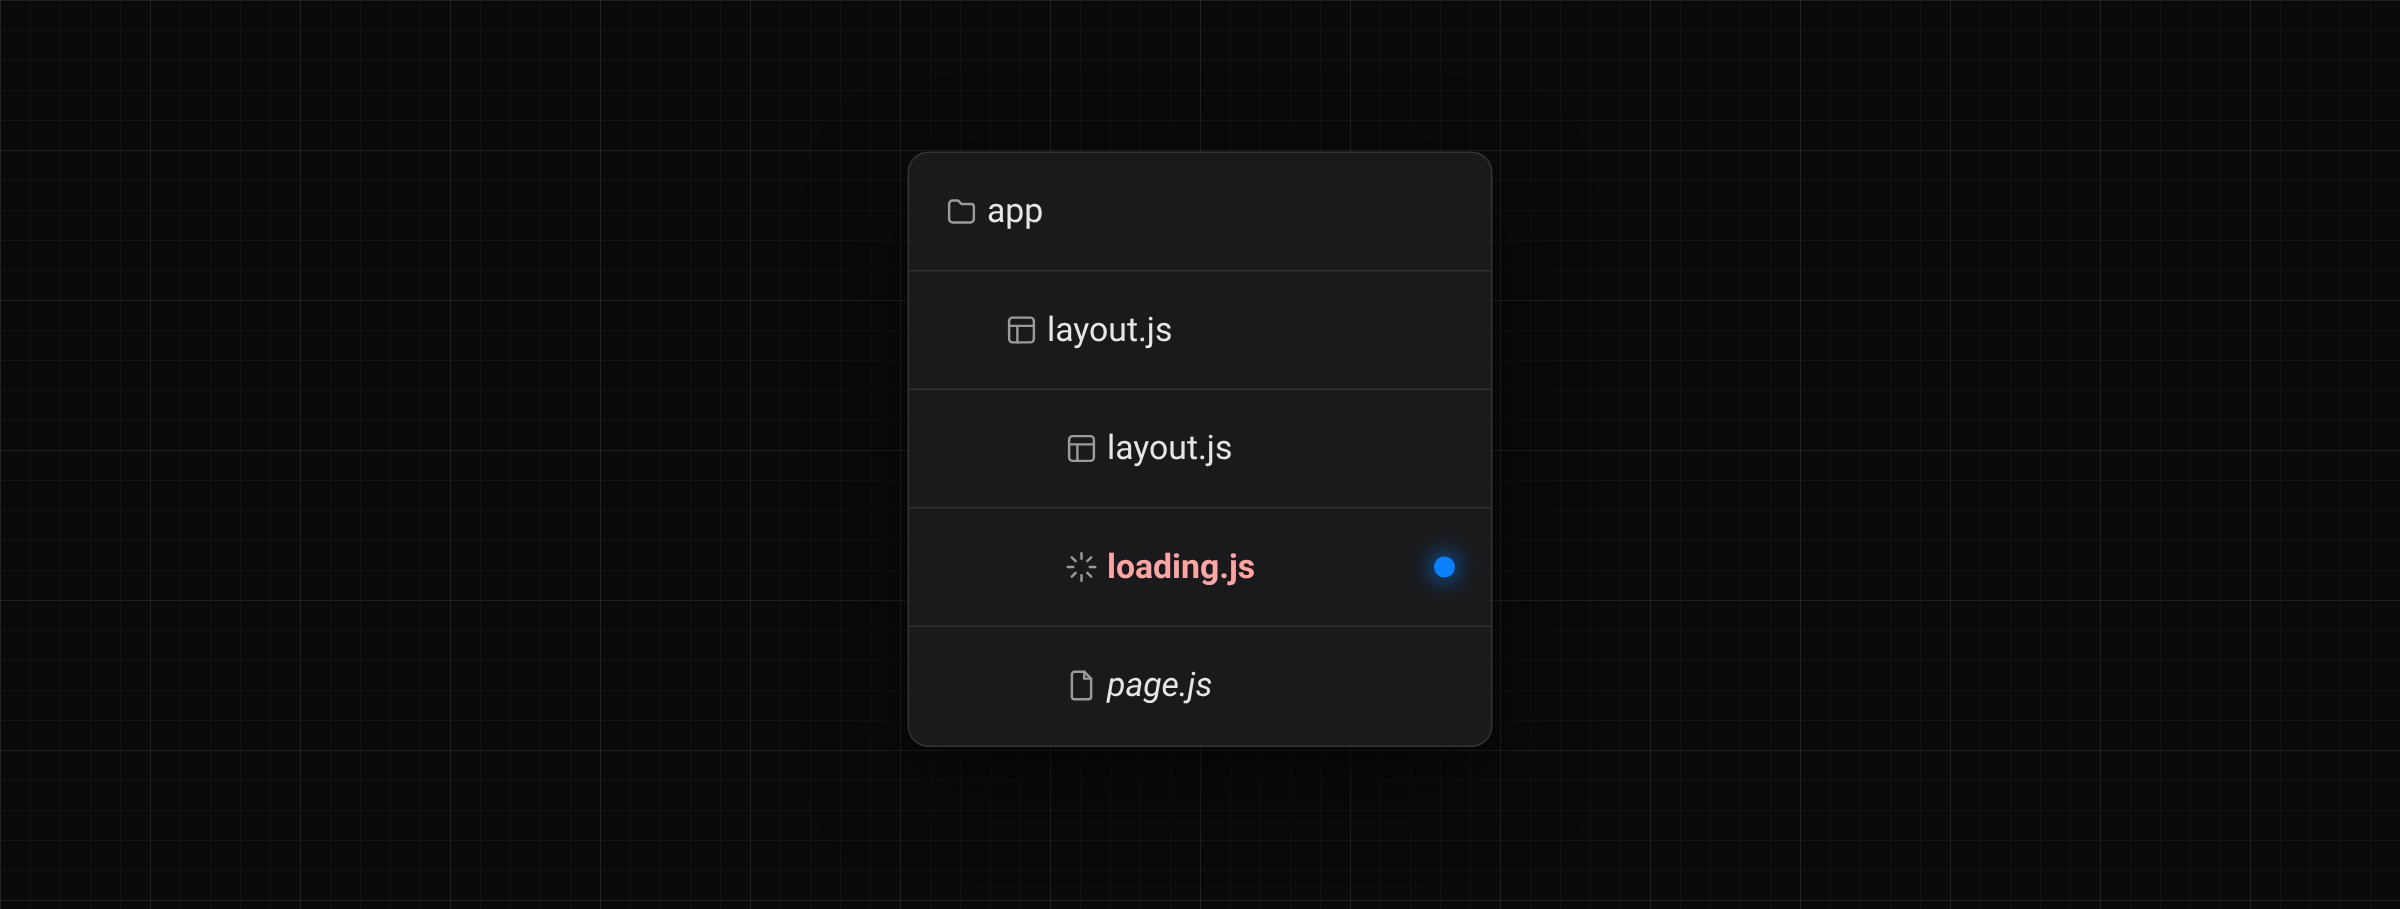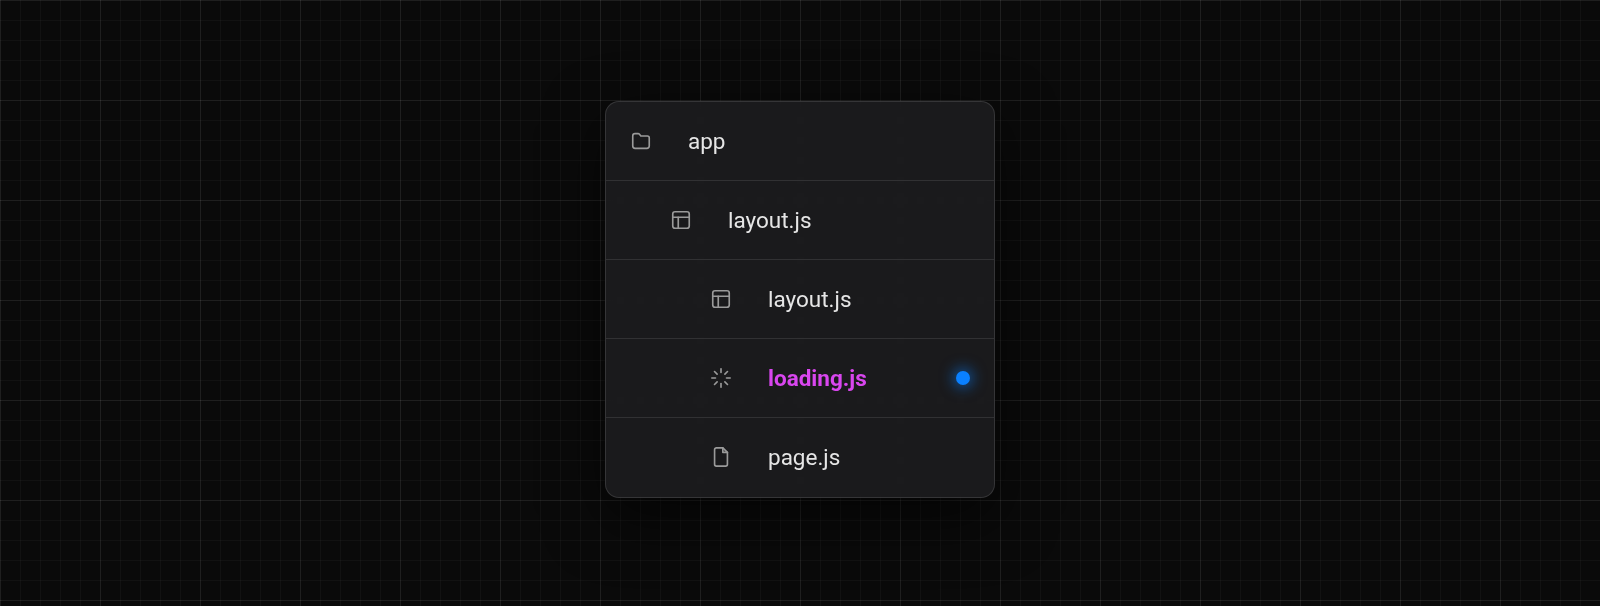--- a/index.html
+++ b/index.html
@@ -33,39 +33,39 @@
   }
   .row {
     display: flex;
     align-items: center;
     height: 79px;
     padding: 0 24px;
     border-bottom: 1px solid rgba(255,255,255,0.10);
     color: #e6e6e6;
     font-size: 22.5px;
     font-weight: 450;
-    gap: 36px;
+    gap: 6px;
     position: relative;
   }
-  .row:last-child { border-bottom: none; }
+  .row:last-child { border-bottom: none; font-style: italic; }
   .depth-0 { padding-left: 24px; }
   .depth-1 { padding-left: 64px; }
   .depth-2 { padding-left: 104px; }
   .icon {
     width: 22px;
     height: 22px;
     flex: 0 0 22px;
     color: #9a9a9a;
     display: inline-flex;
     align-items: center;
     justify-content: center;
   }
   .icon svg { width: 100%; height: 100%; display: block; }
   .label { flex: 0 0 auto; }
-  .active .label { font-weight: 700; color: #d946ef; }
+  .active .label { font-weight: 700; color: #fca5a5; }
   .dot {
     position: absolute;
     right: 24px;
     top: 50%;
     transform: translateY(-50%);
     width: 14px;
     height: 14px;
     border-radius: 50%;
     background: #0a80ff;
     box-shadow: 0 0 14px 3px rgba(10,128,255,0.55);

